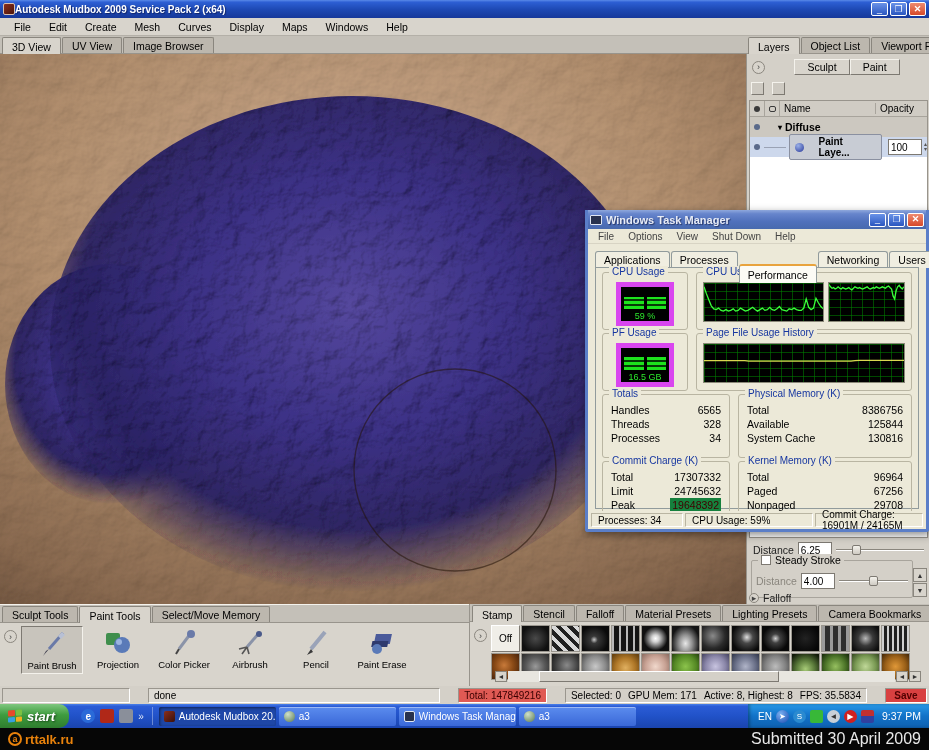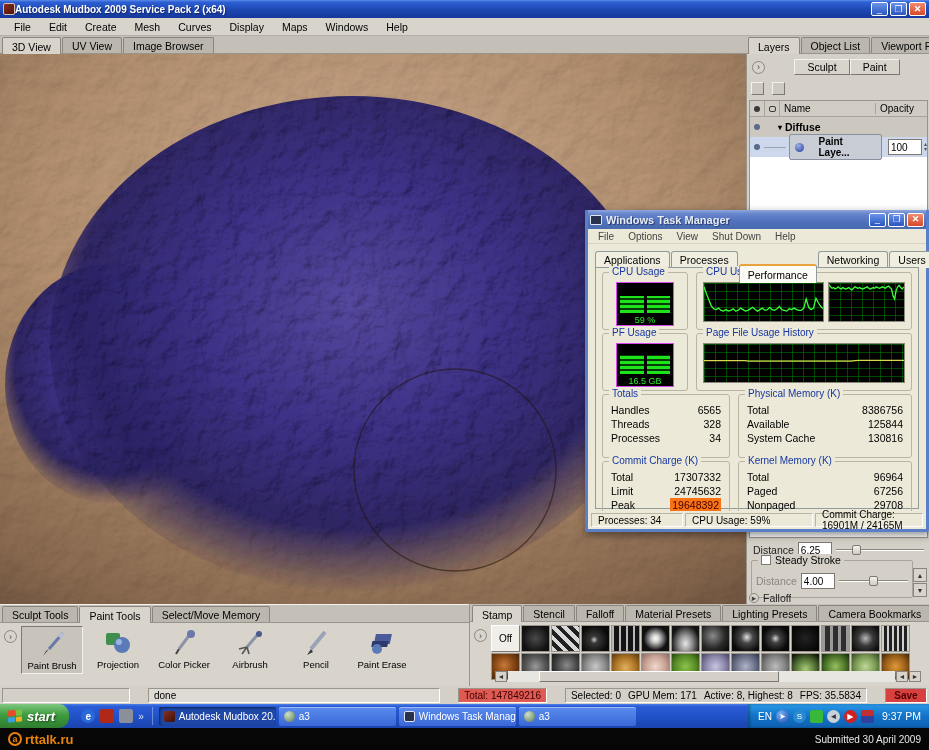--- a/index.html
+++ b/index.html
@@ -84,37 +84,37 @@
 #tm-body{position:absolute;left:0;right:0;top:34px;bottom:18px;padding:5px 7px 2px}
 #tm-tabs{display:flex;align-items:flex-end;height:19px}
 .tmtab{padding:2px 8px;font-size:10.5px;border:1px solid #919b9c;border-bottom:none;background:#f0eee1;
   border-radius:3px 3px 0 0;margin-right:1px}
 .tmtab.active{background:#fcfbf5;border-top:2px solid #e8a33d;padding-top:3px;position:relative;z-index:2;top:15px}
 #tm-pane{position:absolute;left:7px;right:7px;top:23px;bottom:2px;border:1px solid #919b9c;background:#ece9d8;padding:4px 6px}
 .tmrow{display:flex;gap:8px;margin-bottom:3px}
 .gb{border:1px solid #b9b5a2;border-radius:3px;position:relative;padding:8px 6px 3px}
 .gb .cap{position:absolute;top:-7px;left:6px;background:#ece9d8;padding:0 3px;font-size:10px;color:#1636a0}
 .meterbox{width:86px;height:58px}
-.ledwrap{width:58px;height:44px;margin:1px auto 0;background:#000;border:1px solid #d946ef;position:relative}
+.ledwrap{width:58px;height:44px;margin:1px auto 0;background:#000;border:5px solid #d946ef;position:relative}
 .ledbars{position:absolute;left:3px;right:3px;top:2px;bottom:12px}
 .ledfill{position:absolute;left:0;right:0;bottom:0;background:repeating-linear-gradient(to top,#1de31d 0 3px,#063a06 3px 5px)}
 .leddiv{position:absolute;left:50%;top:0;bottom:0;width:3px;margin-left:-1px;background:#000}
 .ledval{position:absolute;left:0;right:0;bottom:0;text-align:center;font-size:9px;color:#2ce82c}
 .histbox{flex:1;height:58px}
 .graphs{display:flex;gap:4px;height:40px;margin-top:1px}
 .graph{flex:1;background:#000;border:1px solid #8a8878;position:relative;
   background-image:linear-gradient(rgba(0,130,0,.55) 1px,transparent 1px),linear-gradient(90deg,rgba(0,130,0,.55) 1px,transparent 1px);
   background-size:11px 8px}
 .graph svg{position:absolute;inset:0;width:100%;height:100%}
 .statgb{height:64px;font-size:10.5px}
 .statgb.left{width:128px}
 .statgb.right{flex:1}
 .srow{display:flex;justify-content:space-between;line-height:14px;padding:0 2px}
 .srow .v{text-align:right}
-.hl-red{background:#f97316;color:#400000;padding:0 2px}
+.hl-red{background:#15803d;color:#400000;padding:0 2px}
 #tm-status{position:absolute;left:0;right:0;bottom:0;height:18px;background:#ece9d8;display:flex;gap:2px;padding:2px 3px;font-size:10px}
 #tm-status .cell{border:1px solid;border-color:#b9b5a2 #fff #fff #b9b5a2;padding:0 6px;display:flex;align-items:center}
 #tm-status .c1{width:92px}
 #tm-status .c2{width:128px}
 #tm-status .c3{flex:1}
 
 
 #lefttray{left:0;top:604px;width:469px;height:82px;background:#d4d0c8;border-top:1px solid #f4f2ec}
 #righttray{left:469px;top:604px;width:460px;height:82px;background:#d4d0c8;border-left:1px solid #98948c}
 .traybody{position:absolute;left:0;right:0;top:18px;bottom:0;background:#d8d4cc;display:flex;align-items:flex-start;padding:3px 4px;gap:4px}
@@ -161,21 +161,21 @@
 .tbi{width:11px;height:11px;border-radius:2px;flex:0 0 auto}
 #systray{display:flex;align-items:center;gap:4px;height:24px;padding:0 8px 0 10px;
   background:linear-gradient(180deg,#2a9ae8 0%,#1272c8 50%,#0e60b0 100%);box-shadow:inset 2px 0 3px rgba(0,0,0,.3)}
 .trayicon{width:13px;height:13px;border-radius:50%;display:flex;align-items:center;justify-content:center;font-size:8px;color:#fff}
 #claytime{font-size:10.5px;margin-left:4px}
 
 
 #footer{left:0;top:728px;width:929px;height:22px;background:#060606;display:flex;align-items:center;padding:0 8px;color:#ddd}
 #logo{display:flex;align-items:center;gap:3px;color:#e8820c;font-weight:bold;font-size:13px}
 #logo .ring{width:14px;height:14px;border:2px solid #e8820c;border-radius:50%;display:flex;align-items:center;justify-content:center;font-size:9px}
-#footer .sub{margin-left:auto;font-size:10px;color:#e8e8e8}
+#footer .sub{margin-left:auto;font-size:16px;color:#e8e8e8}
 </style>
 </head>
 <body>
 
 <div id="screen">
 
   <div id="titlebar" class="abs">
     <div id="appicon"></div>
     <div class="ttl">Autodesk Mudbox 2009 Service Pack 2 (x64)</div>
     <div class="capbtns">

